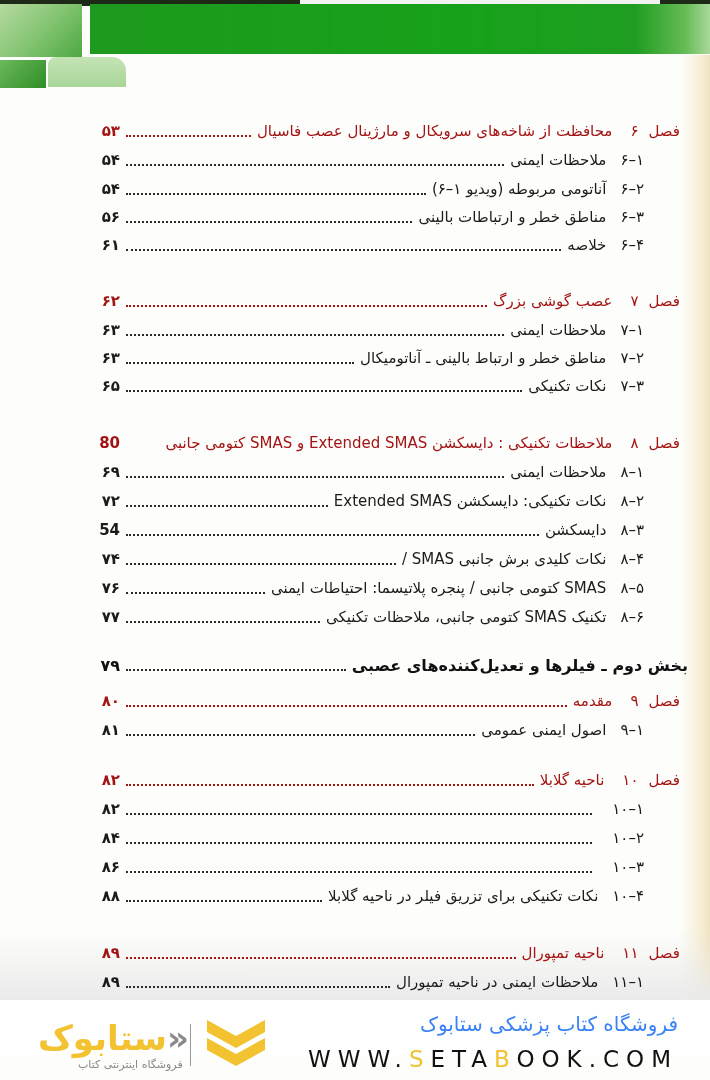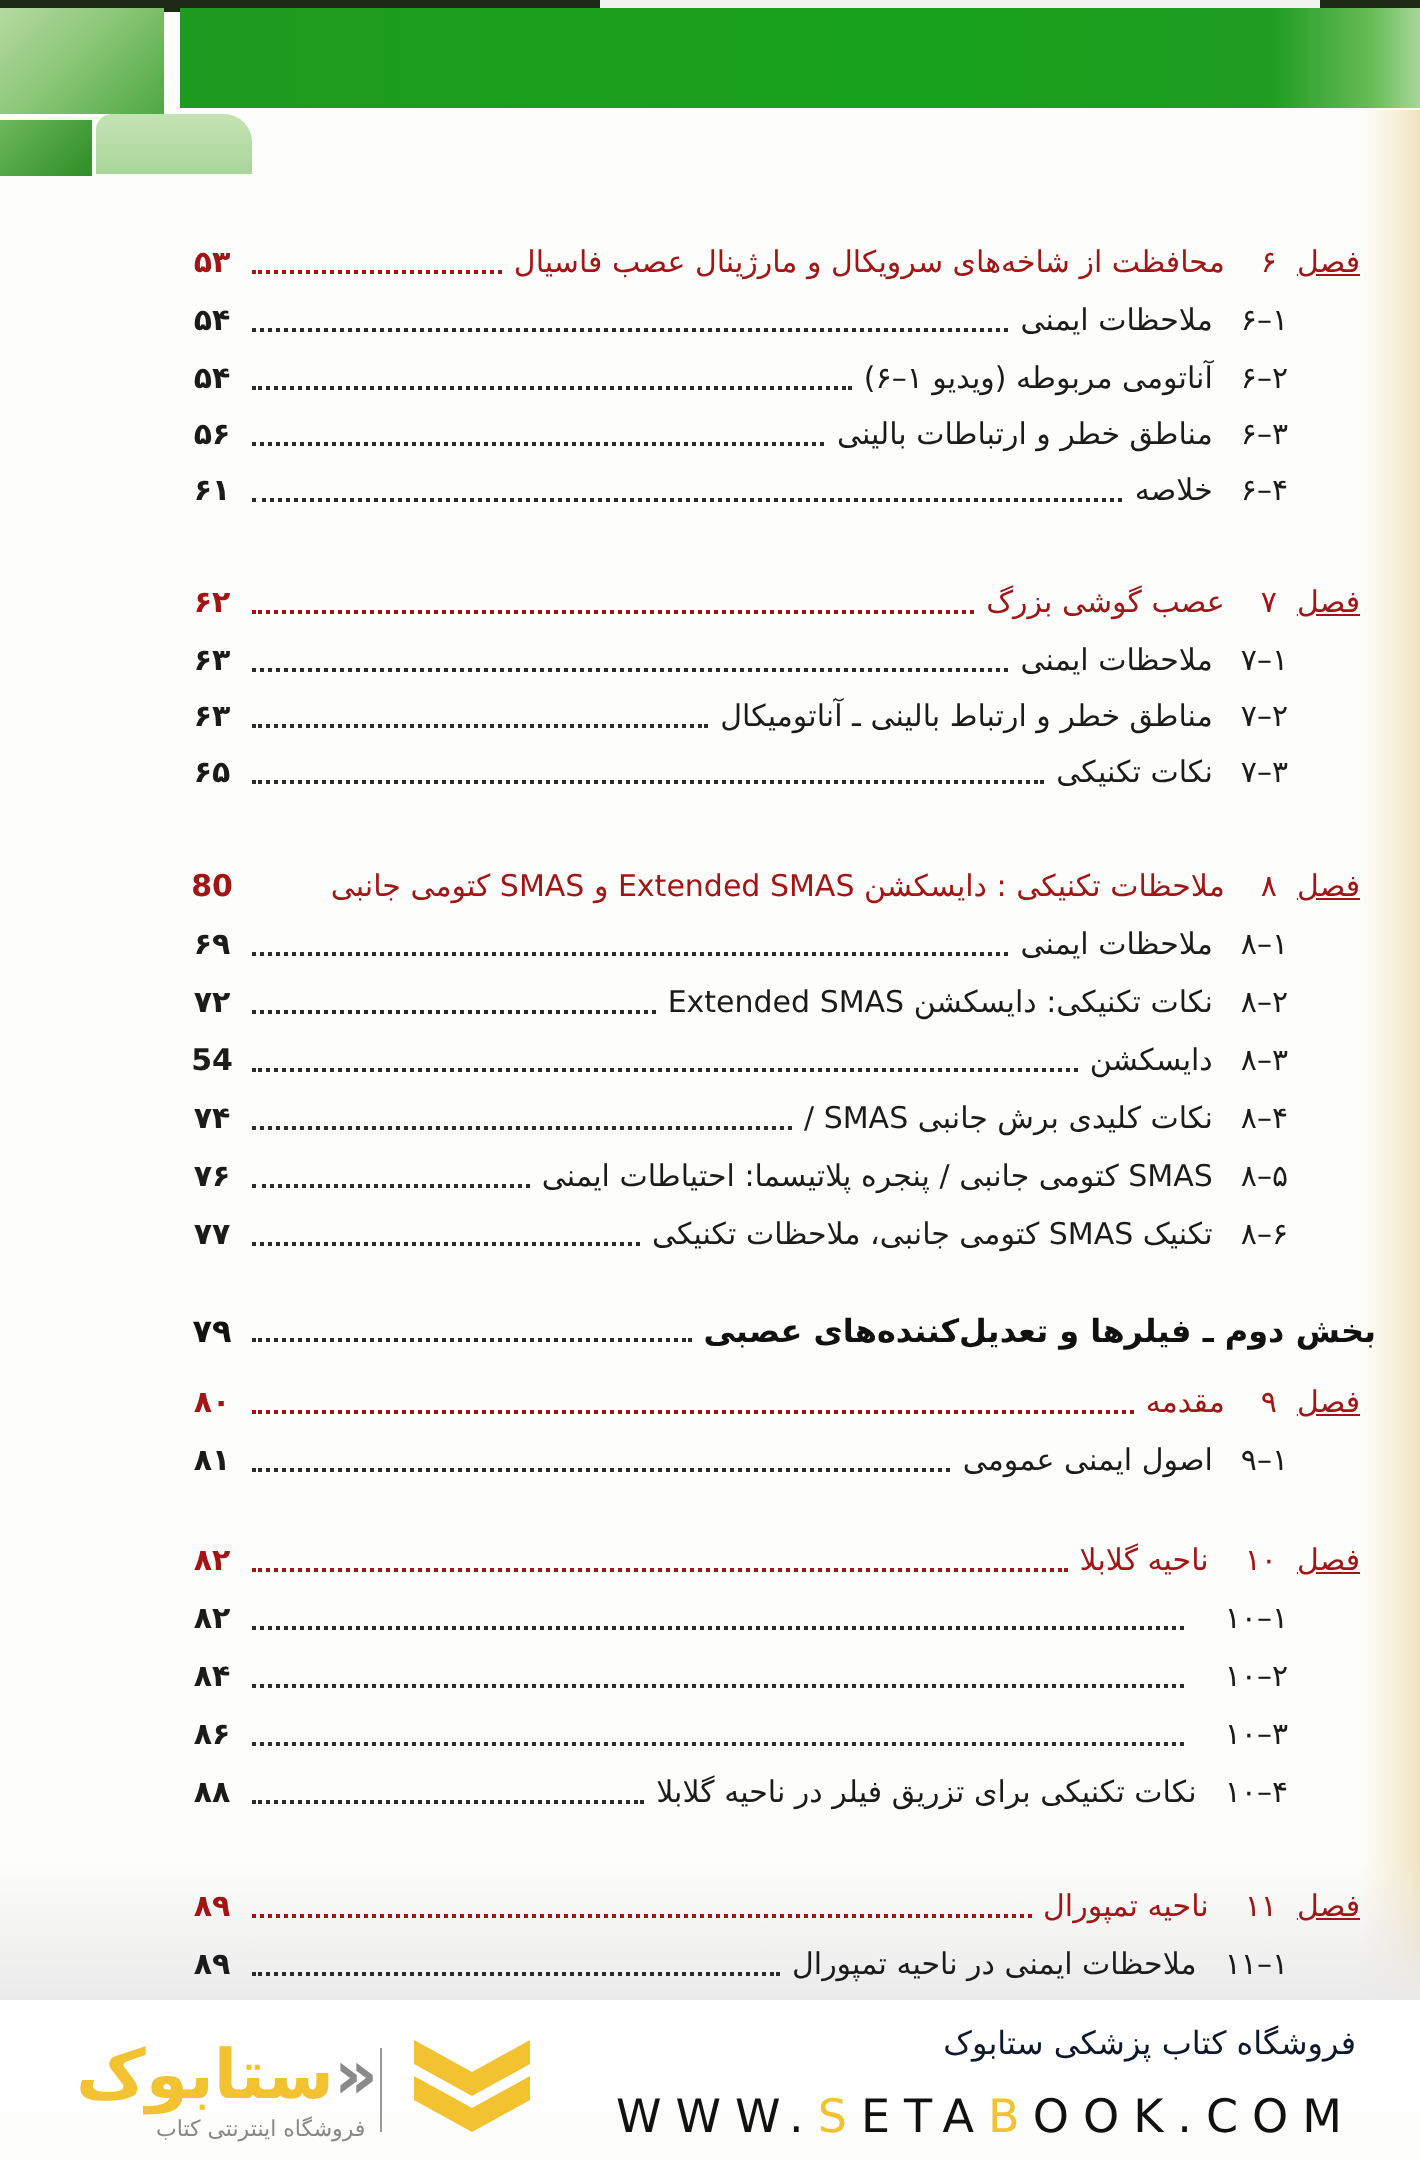--- a/index.html
+++ b/index.html
@@ -36,47 +36,47 @@
     position:absolute; left:0; top:930px; width:710px; height:70px;
     background:linear-gradient(180deg, rgba(253,253,251,0) 0%, #eaeaea 100%);
   }
   
   .toc { position:absolute; left:0; top:0; width:710px; direction:rtl; }
   .row {
     position:absolute; right:30px; left:92px; height:24px;
     display:flex; align-items:center; direction:rtl;
     font-size:15px; color:#1b1b1b; white-space:nowrap;
   }
-  .row .chap-word { margin-left:10px;text-decoration:underline; }
+  .row .chap-word { margin-left:10px; }
   .row .chap-no { margin-left:18px; }
   .row .sub-no { margin-right:36px; margin-left:14px; }
   .row .title { flex:0 0 auto; }
   .row .dots {
     flex:1 1 auto; margin:0 6px; height:1px; align-self:flex-end; margin-bottom:6px;
     border-bottom:2px dotted #2a2a2a;
   }
-  .row .page { flex:0 0 auto; min-width:28px; text-align:center; font-weight:bold; }
+  .row .page { flex:0 0 auto; min-width:28px; text-align:right; font-weight:bold; }
   .row.chapter { color:#a31515; }
   .row.chapter .dots { border-bottom-color:#a31515; }
   .row.chapter .page { color:#a31515; }
   .row.part { font-weight:bold; font-size:16px; color:#111; }
   .row.nodots .dots { border-bottom:none; }
   
   .footer { position:absolute; left:0; top:1000px; width:710px; height:56px; background:#fff; }
   .logo-wrap { position:absolute; left:30px; top:18px; width:240px; height:56px; }
   .logo-chev { position:absolute; left:175px; top:0; width:62px; height:52px; }
   .logo-sep { position:absolute; left:160px; top:6px; width:1px; height:42px; background:#999; }
   .logo-text {
     position:absolute; left:8px; top:0; font-size:34px; font-weight:bold; color:#8a8a8a;
     letter-spacing:-1px; direction:rtl;
   }
   .logo-text .y { color:#f2c230; }
   .logo-sub { position:absolute; left:48px; top:40px; font-size:11px; color:#888; direction:rtl; }
   .store-name {
-    position:absolute; right:32px; top:12px; font-size:16px; color:#0f172a; direction:rtl;
+    position:absolute; right:32px; top:12px; font-size:20px; color:#3b82f6; direction:rtl;
   }
   .store-url {
     position:absolute; right:32px; top:46px; font-size:23px; color:#111;
     letter-spacing:7px; font-family:"DejaVu Sans", sans-serif;
   }
   .store-url .y { color:#f2c230; }
 </style>
 </head>
 <body>
 

